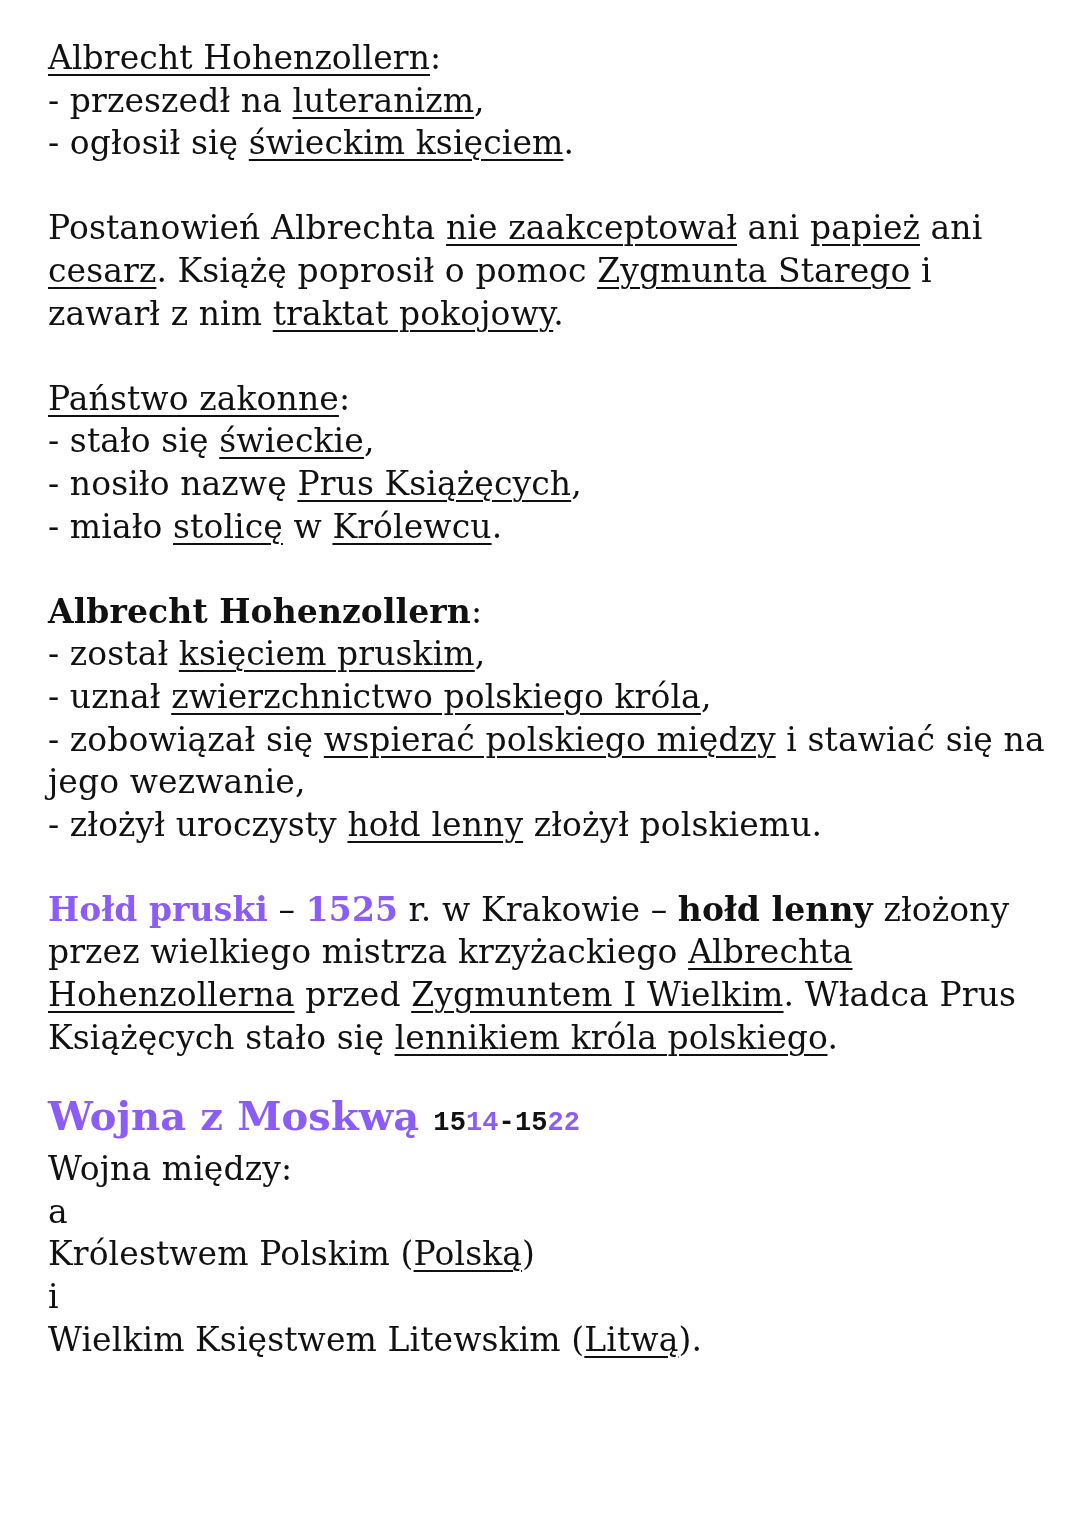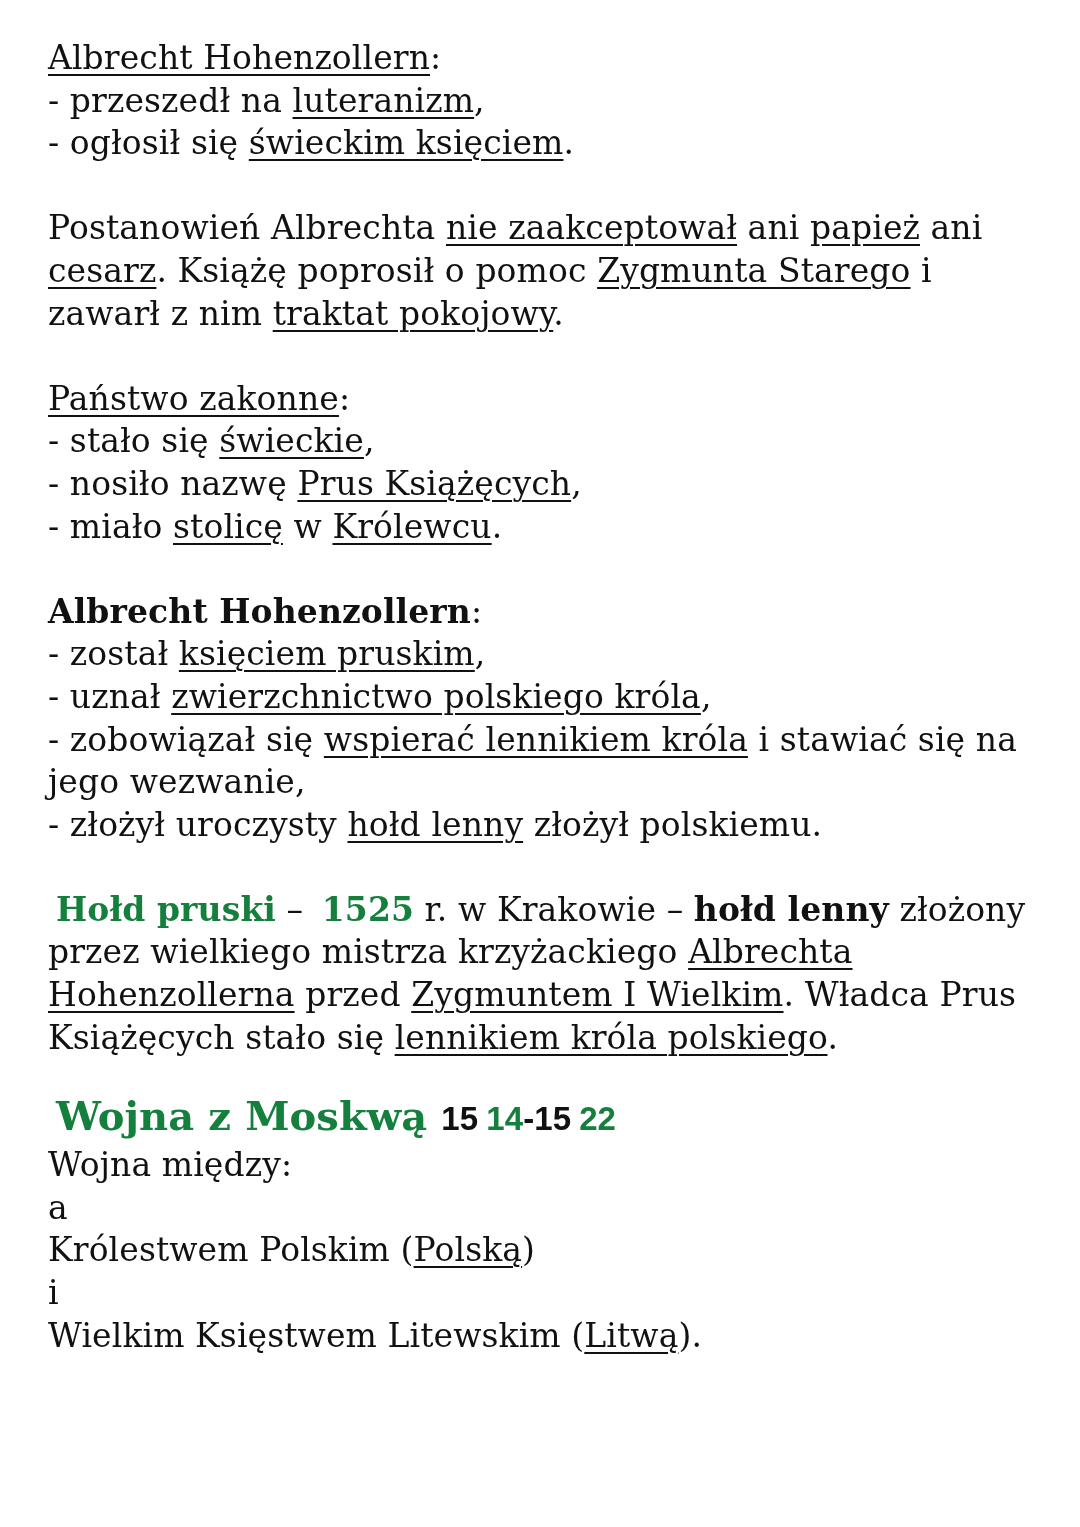--- a/index.html
+++ b/index.html
@@ -17,32 +17,32 @@
     top: 37px;
     width: 1020px;
     font-size: 33px;
     line-height: 42.6px;
     letter-spacing: 0.1px;
   }
   .line { display: block; white-space: nowrap; }
   .gap { display: block; height: 42.6px; }
   .u { text-decoration: underline; text-decoration-thickness: 2px; text-underline-offset: 5px; }
   .b { font-weight: bold; }
-  .purple { color: #15803d; margin-left: 8px; }
+  .purple { color: #8b5cf6; }
   .h2 {
     display: block;
     font-size: 40px;
     font-weight: bold;
     line-height: 50px;
     margin-top: 10px;
     white-space: nowrap;
   }
   .h2 .years {
-    font-family: Liberation Sans, sans-serif;
-    font-size: 33px;
+    font-family: Liberation Mono, monospace;
+    font-size: 27px;
     font-weight: bold;
   }
   .black { color: #111111; }
 </style>
 </head>
 <body>
 
 <div class="page">
 
   <div>
@@ -67,21 +67,21 @@
     <span class="line"><span>- nosiło nazwę </span><span class="u">Prus Książęcych</span><span>,</span></span>
     <span class="line"><span>- miało </span><span class="u">stolicę</span><span> w </span><span class="u">Królewcu</span><span>.</span></span>
   </div>
 
   <span class="gap"></span>
 
   <div>
     <span class="line"><span class="b">Albrecht Hohenzollern</span><span>:</span></span>
     <span class="line"><span>- został </span><span class="u">księciem pruskim</span><span>,</span></span>
     <span class="line"><span>- uznał </span><span class="u">zwierzchnictwo polskiego króla</span><span>,</span></span>
-    <span class="line"><span>- zobowiązał się </span><span class="u">wspierać lennikiem króla</span><span> i stawiać się na</span></span>
+    <span class="line"><span>- zobowiązał się </span><span class="u">wspierać polskiego między</span><span> i stawiać się na</span></span>
     <span class="line">jego wezwanie,</span>
     <span class="line"><span>- złożył uroczysty </span><span class="u">hołd lenny</span><span> złożył polskiemu.</span></span>
   </div>
 
   <span class="gap"></span>
 
   <div>
     <span class="line"><span class="b purple">Hołd pruski</span><span> – </span><span class="b purple">1525</span><span> r. w Krakowie – </span><span class="b">hołd lenny</span><span> złożony</span></span>
     <span class="line"><span>przez wielkiego mistrza krzyżackiego </span><span class="u">Albrechta</span></span>
     <span class="line"><span class="u">Hohenzollerna</span><span> przed </span><span class="u">Zygmuntem I Wielkim</span><span>. Władca Prus</span></span>

